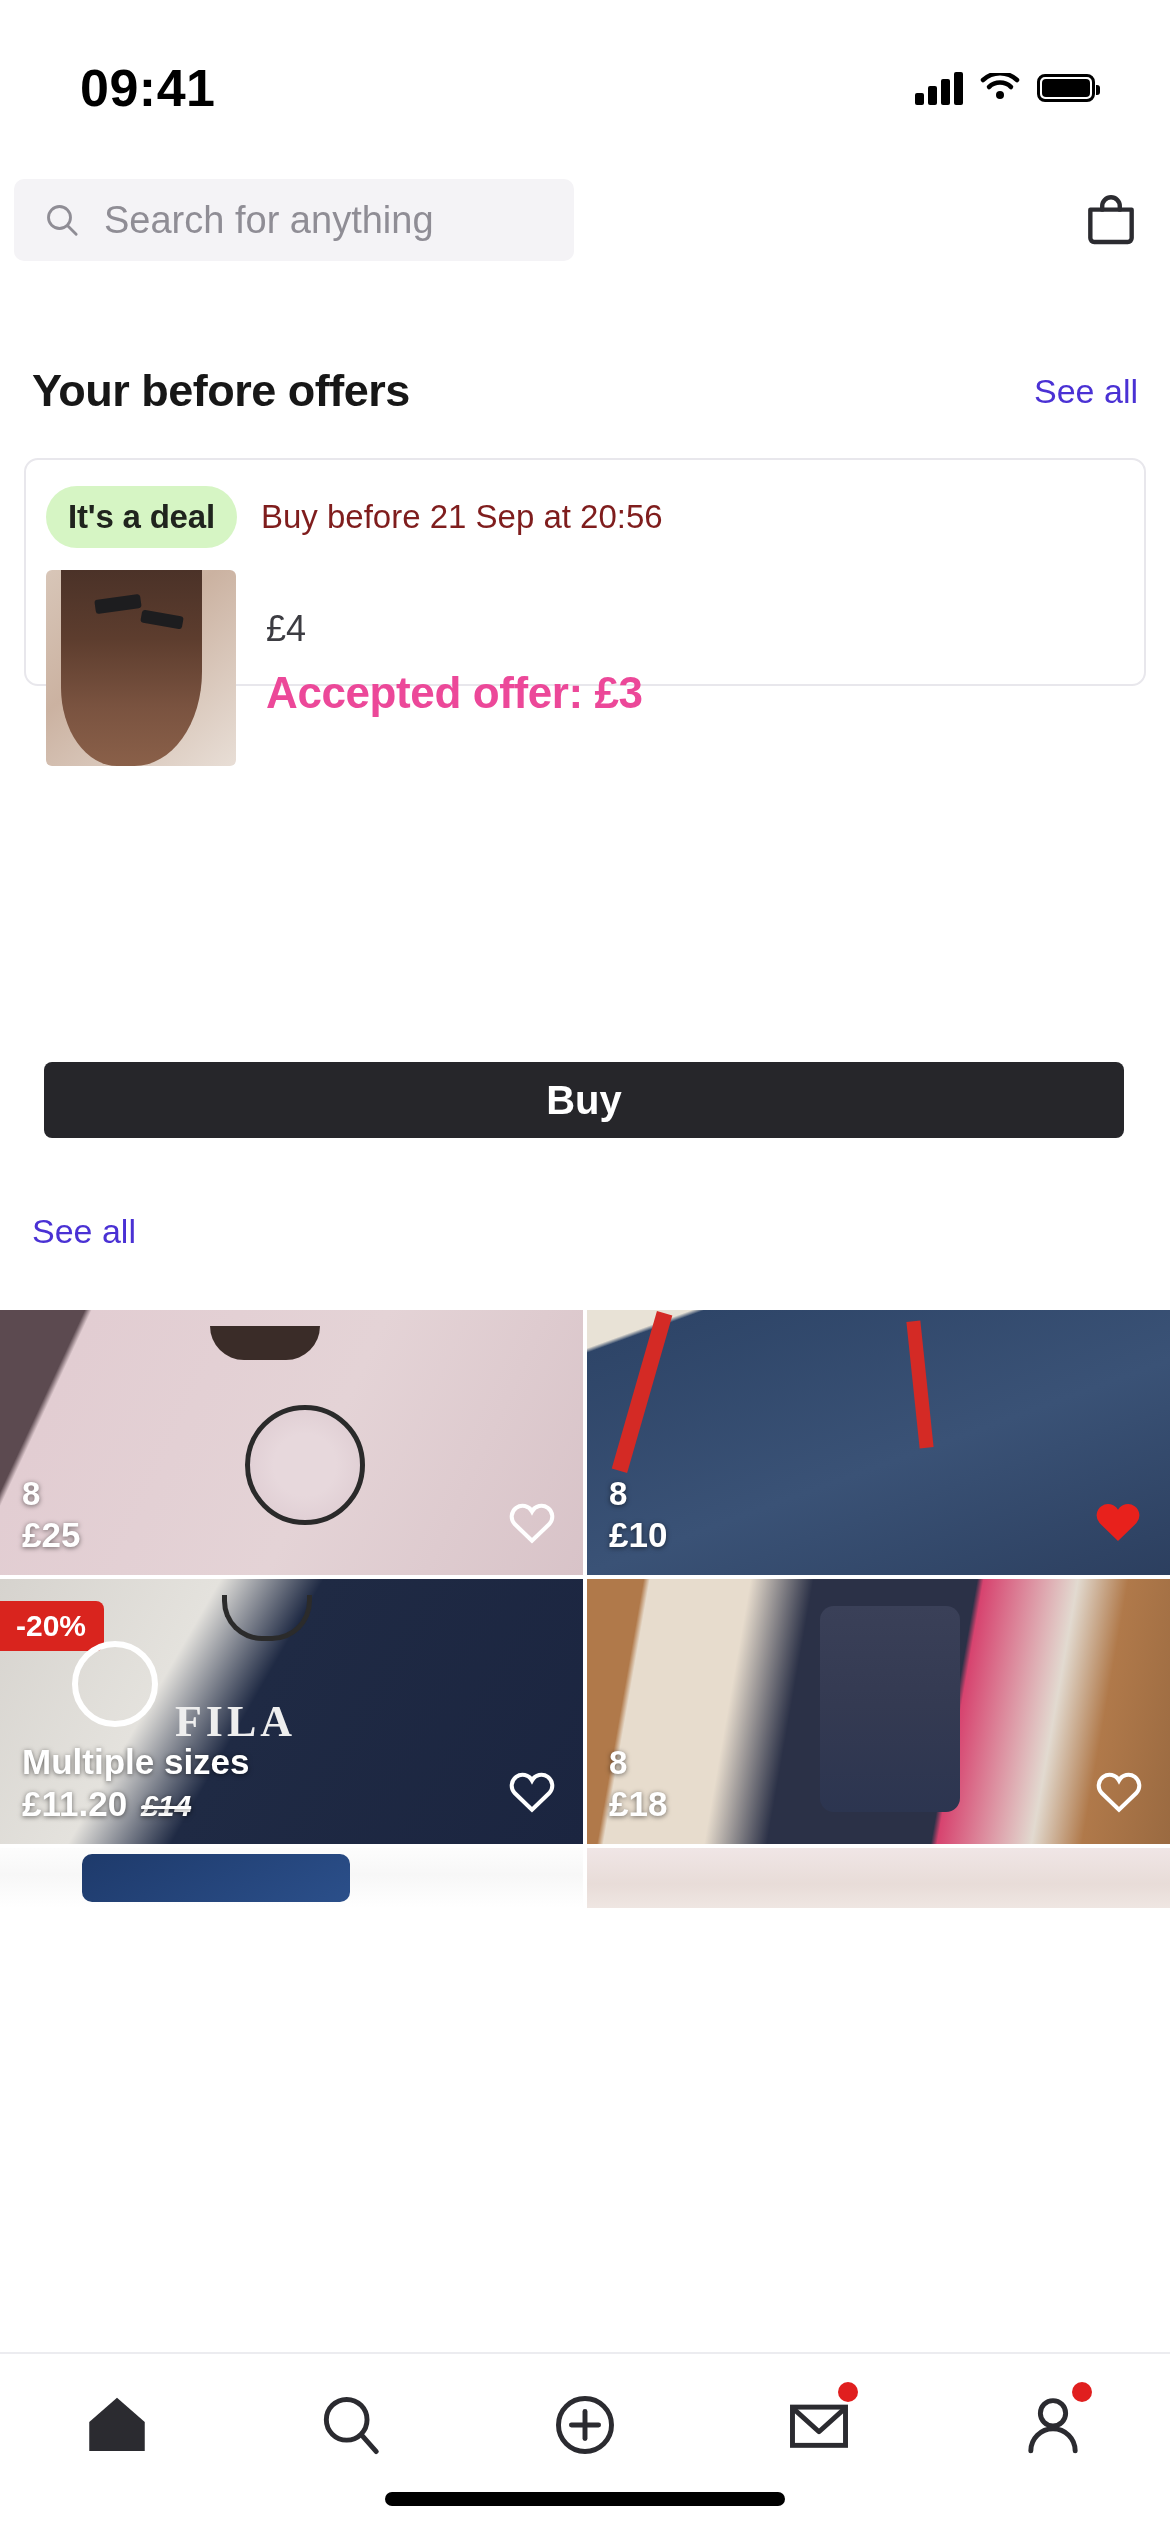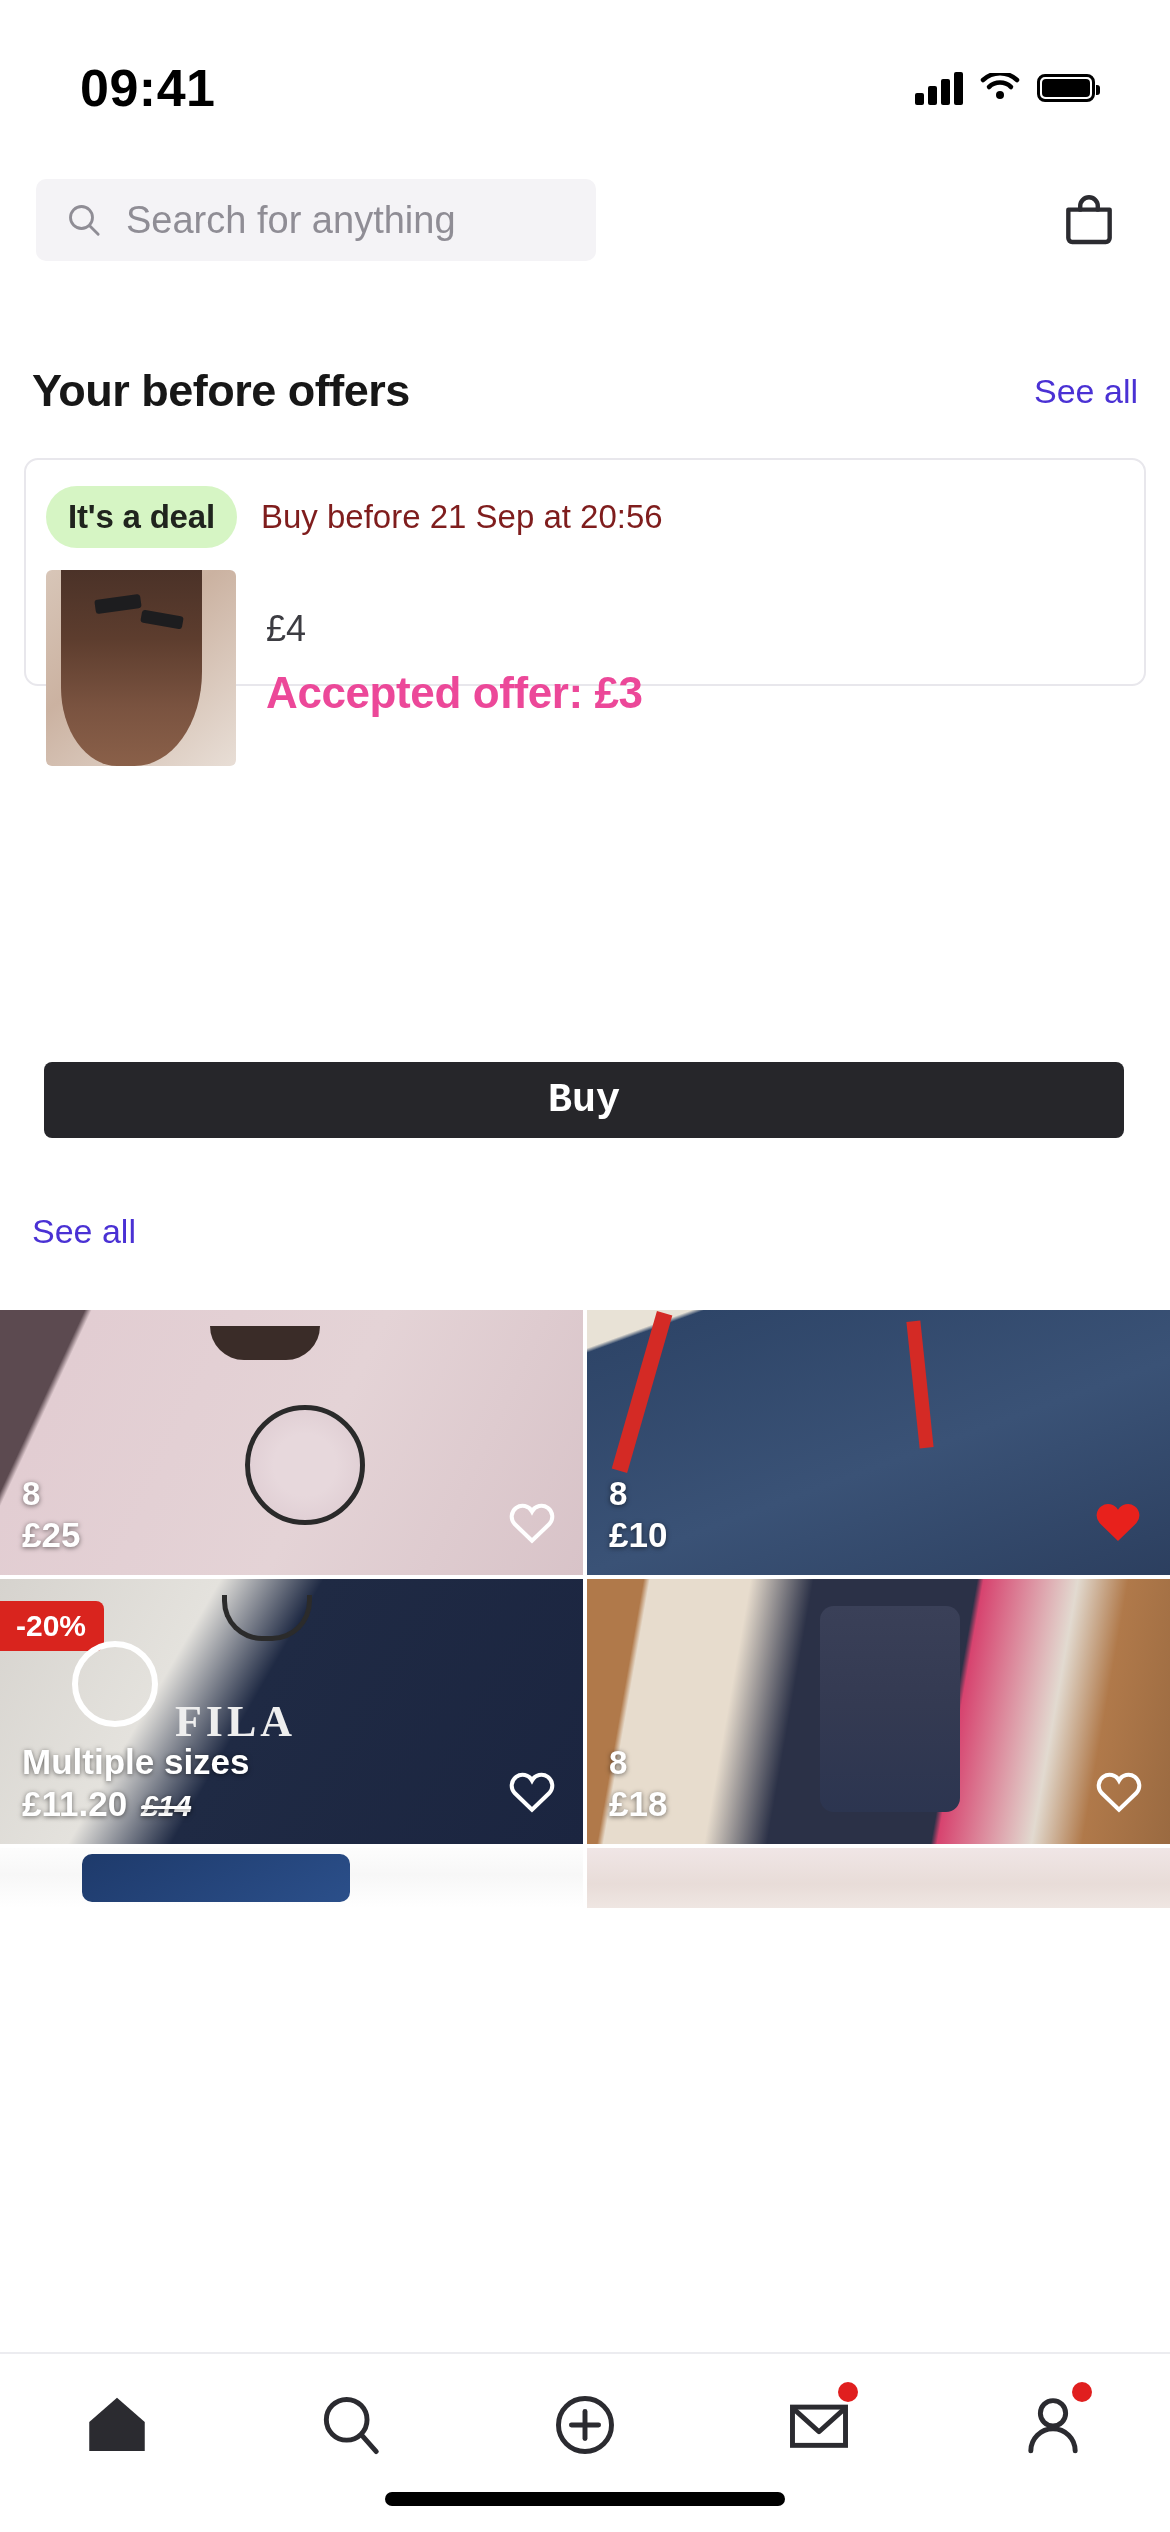--- a/index.html
+++ b/index.html
@@ -23,21 +23,21 @@
   .bars i { display:block; width: 9px; background:#000; border-radius: 2px; }
   .bars i:nth-child(1){height:12px}.bars i:nth-child(2){height:19px}
   .bars i:nth-child(3){height:26px}.bars i:nth-child(4){height:33px}
   .battery { width: 58px; height: 28px; border: 3px solid #000; border-radius: 8px; padding: 2px; position: relative; }
   .battery::after { content:''; position:absolute; right:-8px; top:8px; width:4px; height:10px; background:#000; border-radius:0 3px 3px 0;}
   .battery span { display:block; height:100%; width:100%; background:#000; border-radius:4px; }
 
   
   .header {
     position: absolute; top: 165px; left: 0; right: 0; height: 110px;
-    display: flex; align-items: center; padding: 0 36px;
+    display: flex; align-items: center; padding: 0 14px;
   }
   .searchbar {
     flex: 1; height: 82px; background: #f4f3f6; border-radius: 10px;
     display: flex; align-items: center; padding: 0 28px; gap: 22px;
     max-width: 560px;
   }
   .search-ph { font-size: 38px; color: #8f8d95; }
   .bag-btn { margin-left: auto; width: 90px; display:flex; justify-content:center; }
 
   
@@ -76,21 +76,21 @@
     position:absolute; background:#1d1d1f; border-radius: 3px;
   }
   .offer-thumb .bow1 { left: 26%; top: 14%; width: 46px; height: 14px; transform: rotate(-8deg);}
   .offer-thumb .bow2 { left: 50%; top: 22%; width: 42px; height: 13px; transform: rotate(10deg);}
   .offer-info { padding-top: 38px; }
   .offer-price { font-size: 36px; color: #3c3c42; margin-bottom: 18px; }
   .offer-accepted { font-size: 44px; font-weight: 700; color: #ec4899; letter-spacing: -0.4px; }
   .buy-btn {
     position: absolute; left: 44px; top: 1062px; width: 1080px; height: 76px;
     background: #26262a; color: #fff; border: none; border-radius: 8px;
-    font-size: 40px; font-weight: 700; font-family: Liberation Mono, monospace;
+    font-size: 40px; font-weight: 700; font-family: Liberation Sans, sans-serif;
     display:flex; align-items:center; justify-content:center; cursor: pointer;
   }
 
   
   .grid { position: absolute; left: 0; top: 1310px; width: 1170px; }
   .grid-row { display: flex; gap: 4px; margin-bottom: 4px; }
   .tile { position: relative; width: 363px; height: 265px; overflow: hidden; }
   .tile.big { width: 583px; height: 265px; }
   .tile-img { position:absolute; inset:0; }
   .tile-meta {

